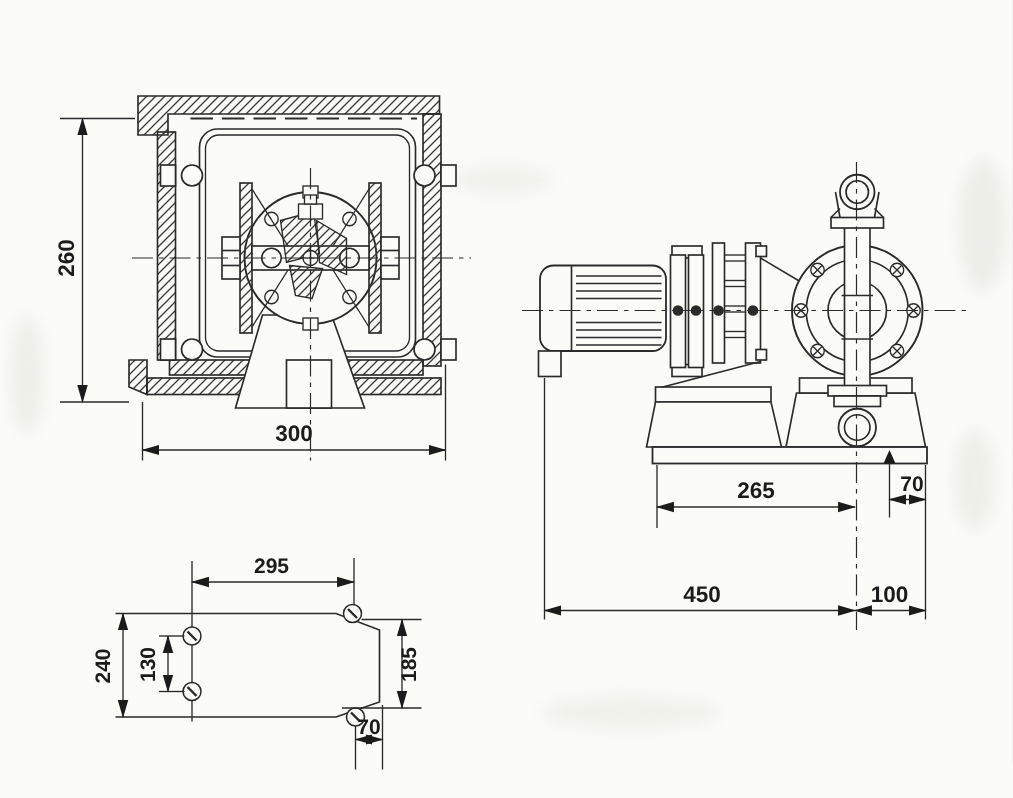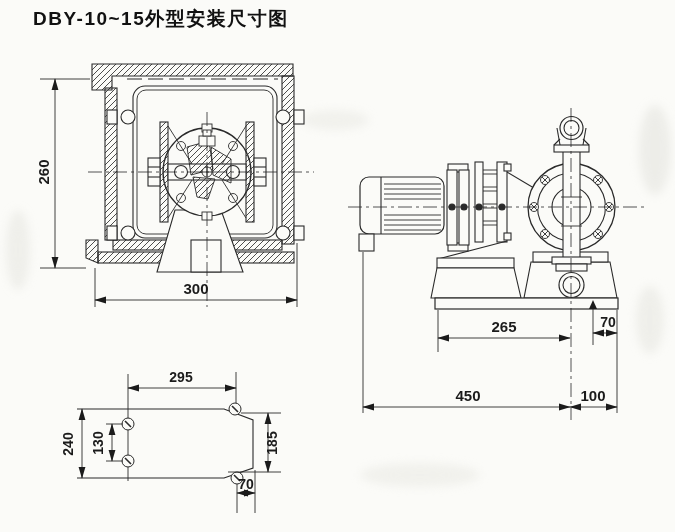--- a/index.html
+++ b/index.html
@@ -20,21 +20,20 @@
     font-family:"Liberation Sans", sans-serif;
     font-weight:700;fill:#1b1b1b;
   }
   .dim{font-size:15px;}
   .dim-s{font-size:14px;}
 </style>
 </head>
 <body>
 
 <div class="sheet">
-  <div class="title">DBY-10~15外型安装尺寸图</div>
 
   <svg width="675" height="532" viewBox="0 0 675 532">
     <defs>
       <pattern id="hatch" patternUnits="userSpaceOnUse" width="6" height="6">
         <path d="M-1,7 L7,-1 M-1,1 L1,-1 M5,7 L7,5" stroke="#3a3a3a" stroke-width="0.9" fill="none"></path>
       </pattern>
       <marker id="ar" viewBox="0 0 12 9" refX="11.3" refY="4.5" markerWidth="12" markerHeight="9" orient="auto-start-reverse" markerUnits="userSpaceOnUse">
         <path d="M12,4.5 L0,1 L0,8 Z" fill="#1b1b1b"></path>
       </marker>
       <filter id="blur">

